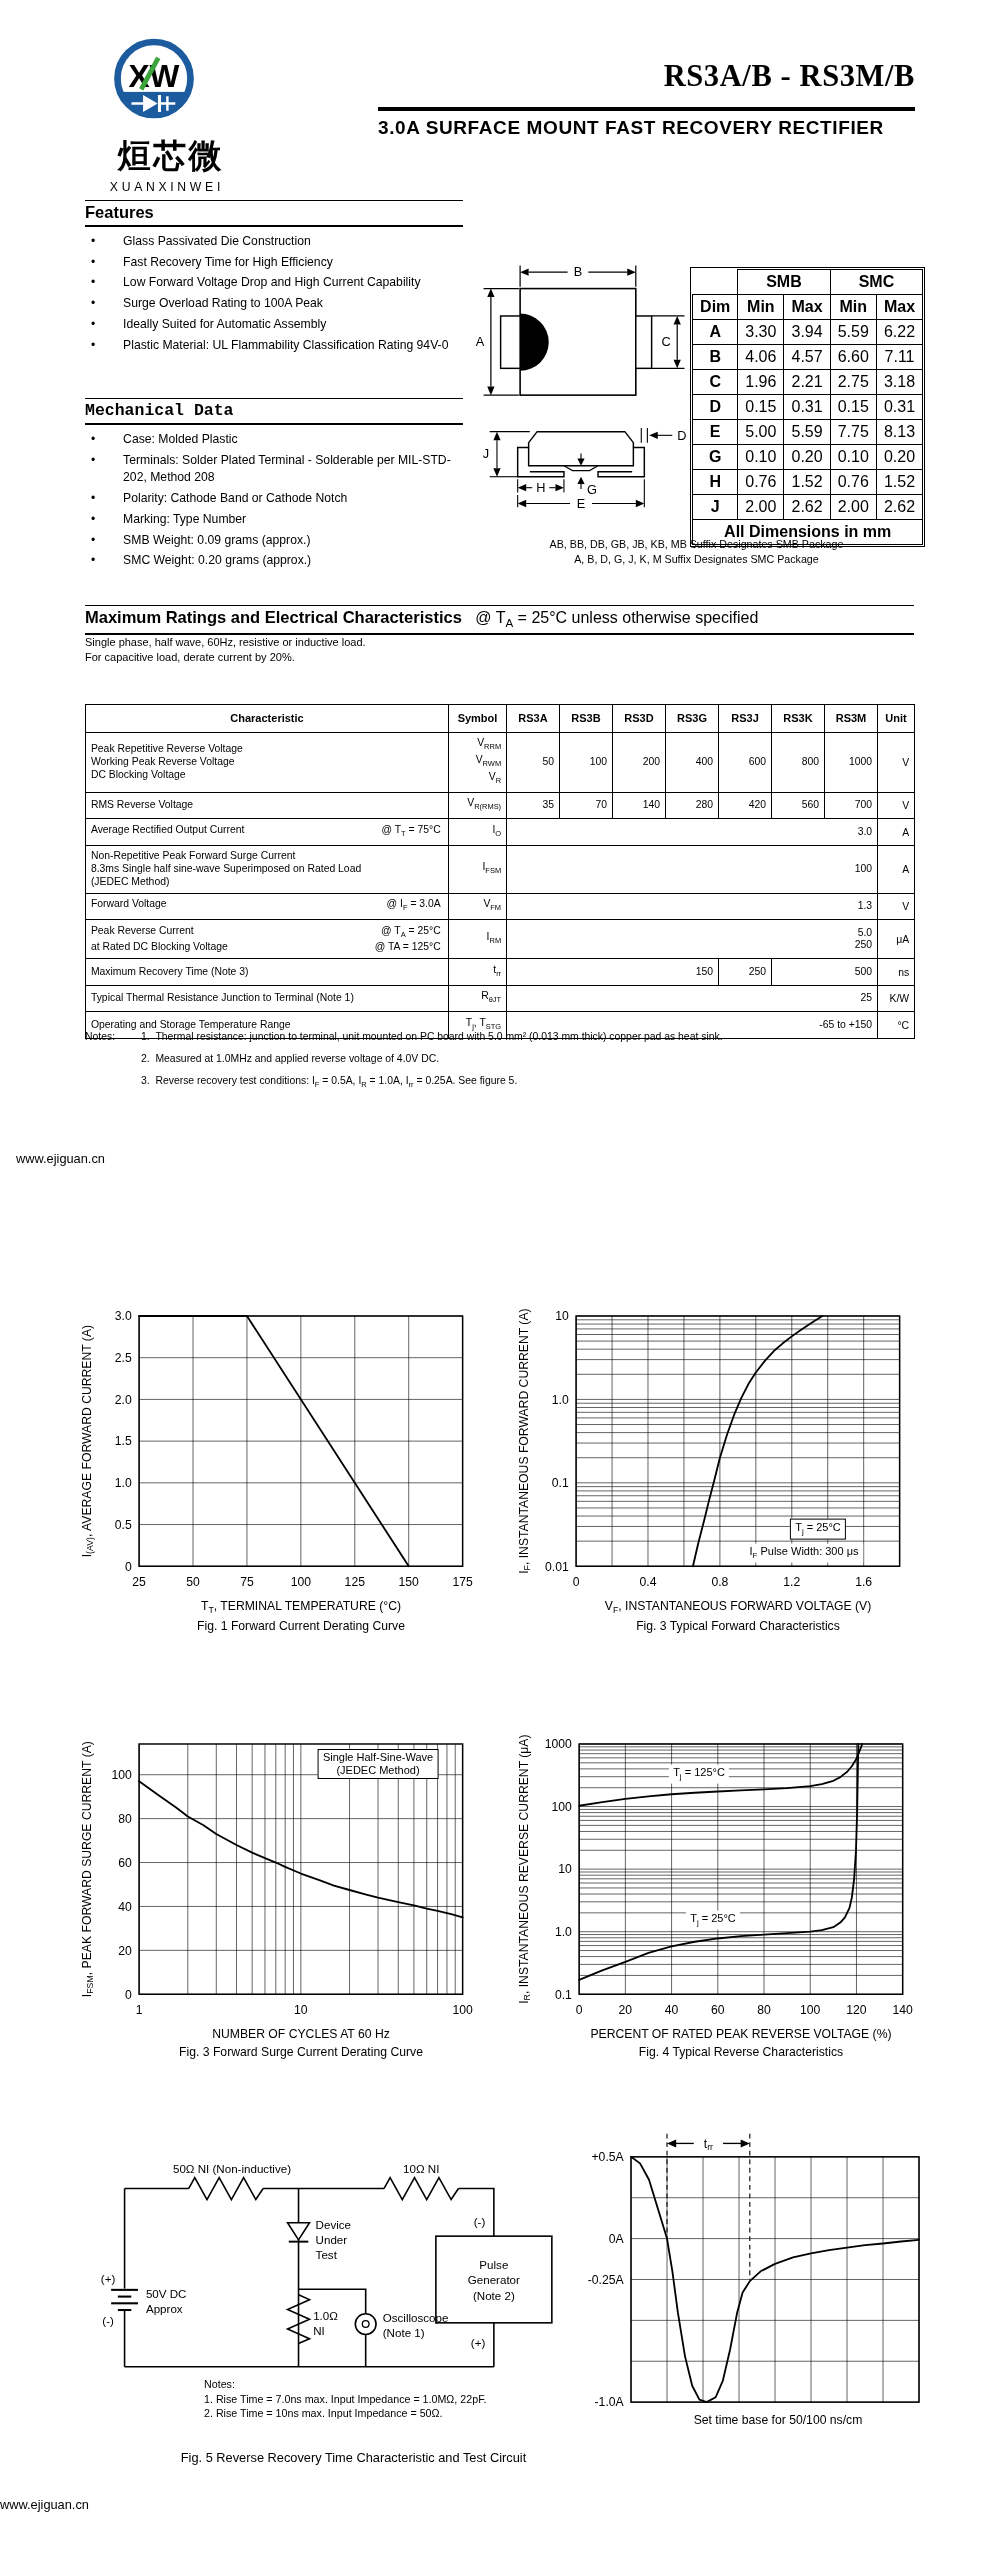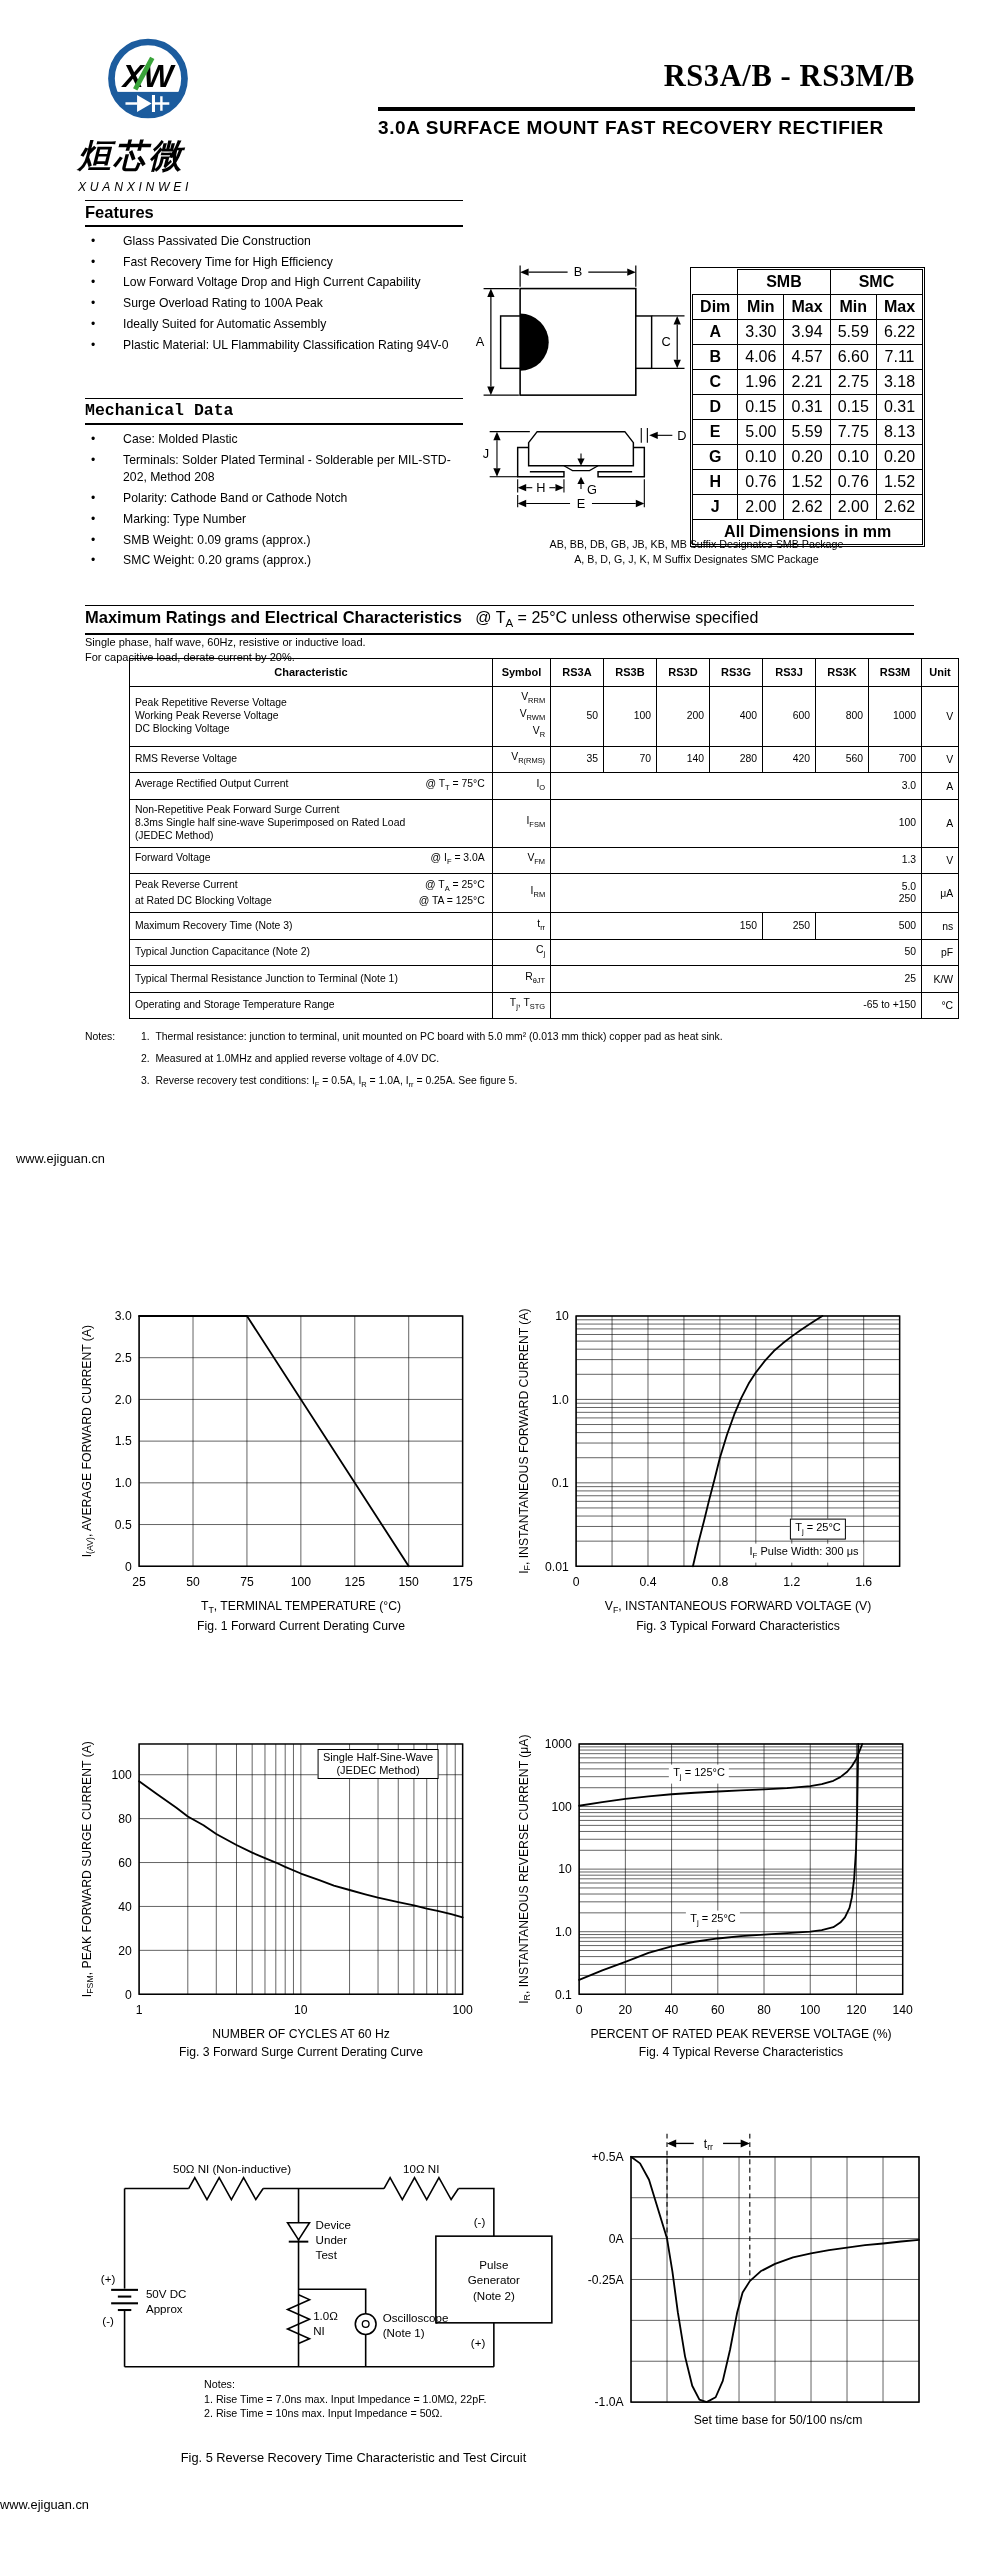--- a/index.html
+++ b/index.html
@@ -1,21 +1,21 @@
 <!DOCTYPE html>
 <html style="font-size:9.8px"><head>
 <meta charset="utf-8">
 <style>
   html,body{margin:0;padding:0;background:#e8e8e8;}
   #page{position:relative;width:995px;height:2576px;background:#ffffff;
         font-family:"Liberation Sans","DejaVu Sans",sans-serif;color:#000;overflow:hidden;}
   .abs{position:absolute;}
 
   
-  #logo-block{left:78px;top:25.6px;width:146px;text-align:left;font-style:italic;}
+  #logo-block{left:78px;top:25.6px;width:146px;text-align:right;}
   #logo-cn{font-size:33px;font-weight:bold;letter-spacing:2.4px;margin-top:1.2px;}
   #logo-latin{font-size:12.2px;letter-spacing:3.7px;margin-top:1.2px;}
   #part-number{left:378px;top:59px;width:537px;text-align:right;font-size:30.5px;font-weight:bold;letter-spacing:0.6px;font-family:Liberation Serif, serif;}
   #title-rule{left:378px;top:107px;width:537px;height:3.7px;background:#000;}
   #subtitle{left:378px;top:117px;width:538px;font-size:19px;font-weight:bold;letter-spacing:0.6px;white-space:nowrap;}
 
   
   .sechead{border-top:1.8px solid #000;border-bottom:2.4px solid #000;padding:2.4px 0 3px 0;font-size:16.5px;font-weight:bold;}
   #features-head{left:85px;top:200px;width:378px;}
   #mech-head{left:85px;top:398px;width:378px;font-family:Liberation Mono, monospace;}
@@ -35,21 +35,21 @@
   #dim-table{border-collapse:collapse;width:100%;font-size:16px;}
   #dim-table th,#dim-table td{border:1px solid #000;text-align:center;padding:3px 1.2px;height:16px;}
   #dim-table th{font-weight:bold;}
   #dim-table td.dimletter{font-weight:bold;}
   #dim-foot{font-weight:bold;}
 
   #pkg-caption{left:471px;top:537px;width:451px;text-align:center;font-size:10.7px;line-height:15.2px;}
 
   
   #ratings-desc{left:85px;top:635px;width:829px;font-size:11px;line-height:14.6px;}
-  #ratings-table{left:85px;top:658px;width:829px;border-collapse:collapse;table-layout:fixed;font-size:10.4px;margin-left:44px;}
+  #ratings-table{left:85px;top:704px;width:829px;border-collapse:collapse;table-layout:fixed;font-size:10.4px;}
   #ratings-table th{border:1px solid #000;border-top-width:1.8px;border-bottom-width:1.6px;font-size:11px;font-weight:bold;padding:7.3px 1.2px;}
   #ratings-table td{border:1px solid #000;border-top-width:1.6px;border-bottom-width:1.6px;padding:4.3px 4.9px;vertical-align:middle;}
   #ratings-table{border:1.8px solid #000;}
   td.rchar{text-align:left;}
   td.rsym,td.rval,td.runit{text-align:right;}
   .cline{display:flex;justify-content:space-between;line-height:12.8px;}
   .cline .cond{text-align:right;padding-right:2.4px;}
   td.rsym div,td.rval div{line-height:12.8px;}
   sub{font-size:72%;}
 
@@ -523,34 +523,20 @@
           <td class="rval" colspan="4">
             <div>150</div>
           </td>
           <td class="rval" colspan="1">
             <div>250</div>
           </td>
           <td class="rval" colspan="2">
             <div>500</div>
           </td>
           <td class="runit">ns</td>
-        </tr>
-        <tr>
-          <td class="rchar">
-            <div class="cline">
-              <span>Typical Junction Capacitance (Note 2)</span>
-            </div>
-          </td>
-          <td class="rsym">
-            <div>C<sub>j</sub></div>
-          </td>
-          <td class="rval" colspan="7">
-            <div>50</div>
-          </td>
-          <td class="runit">pF</td>
         </tr>
         <tr>
           <td class="rchar">
             <div class="cline">
               <span>Typical Thermal Resistance Junction to Terminal (Note 1)</span>
             </div>
           </td>
           <td class="rsym">
             <div>R<sub>θJT</sub></div>
           </td>

